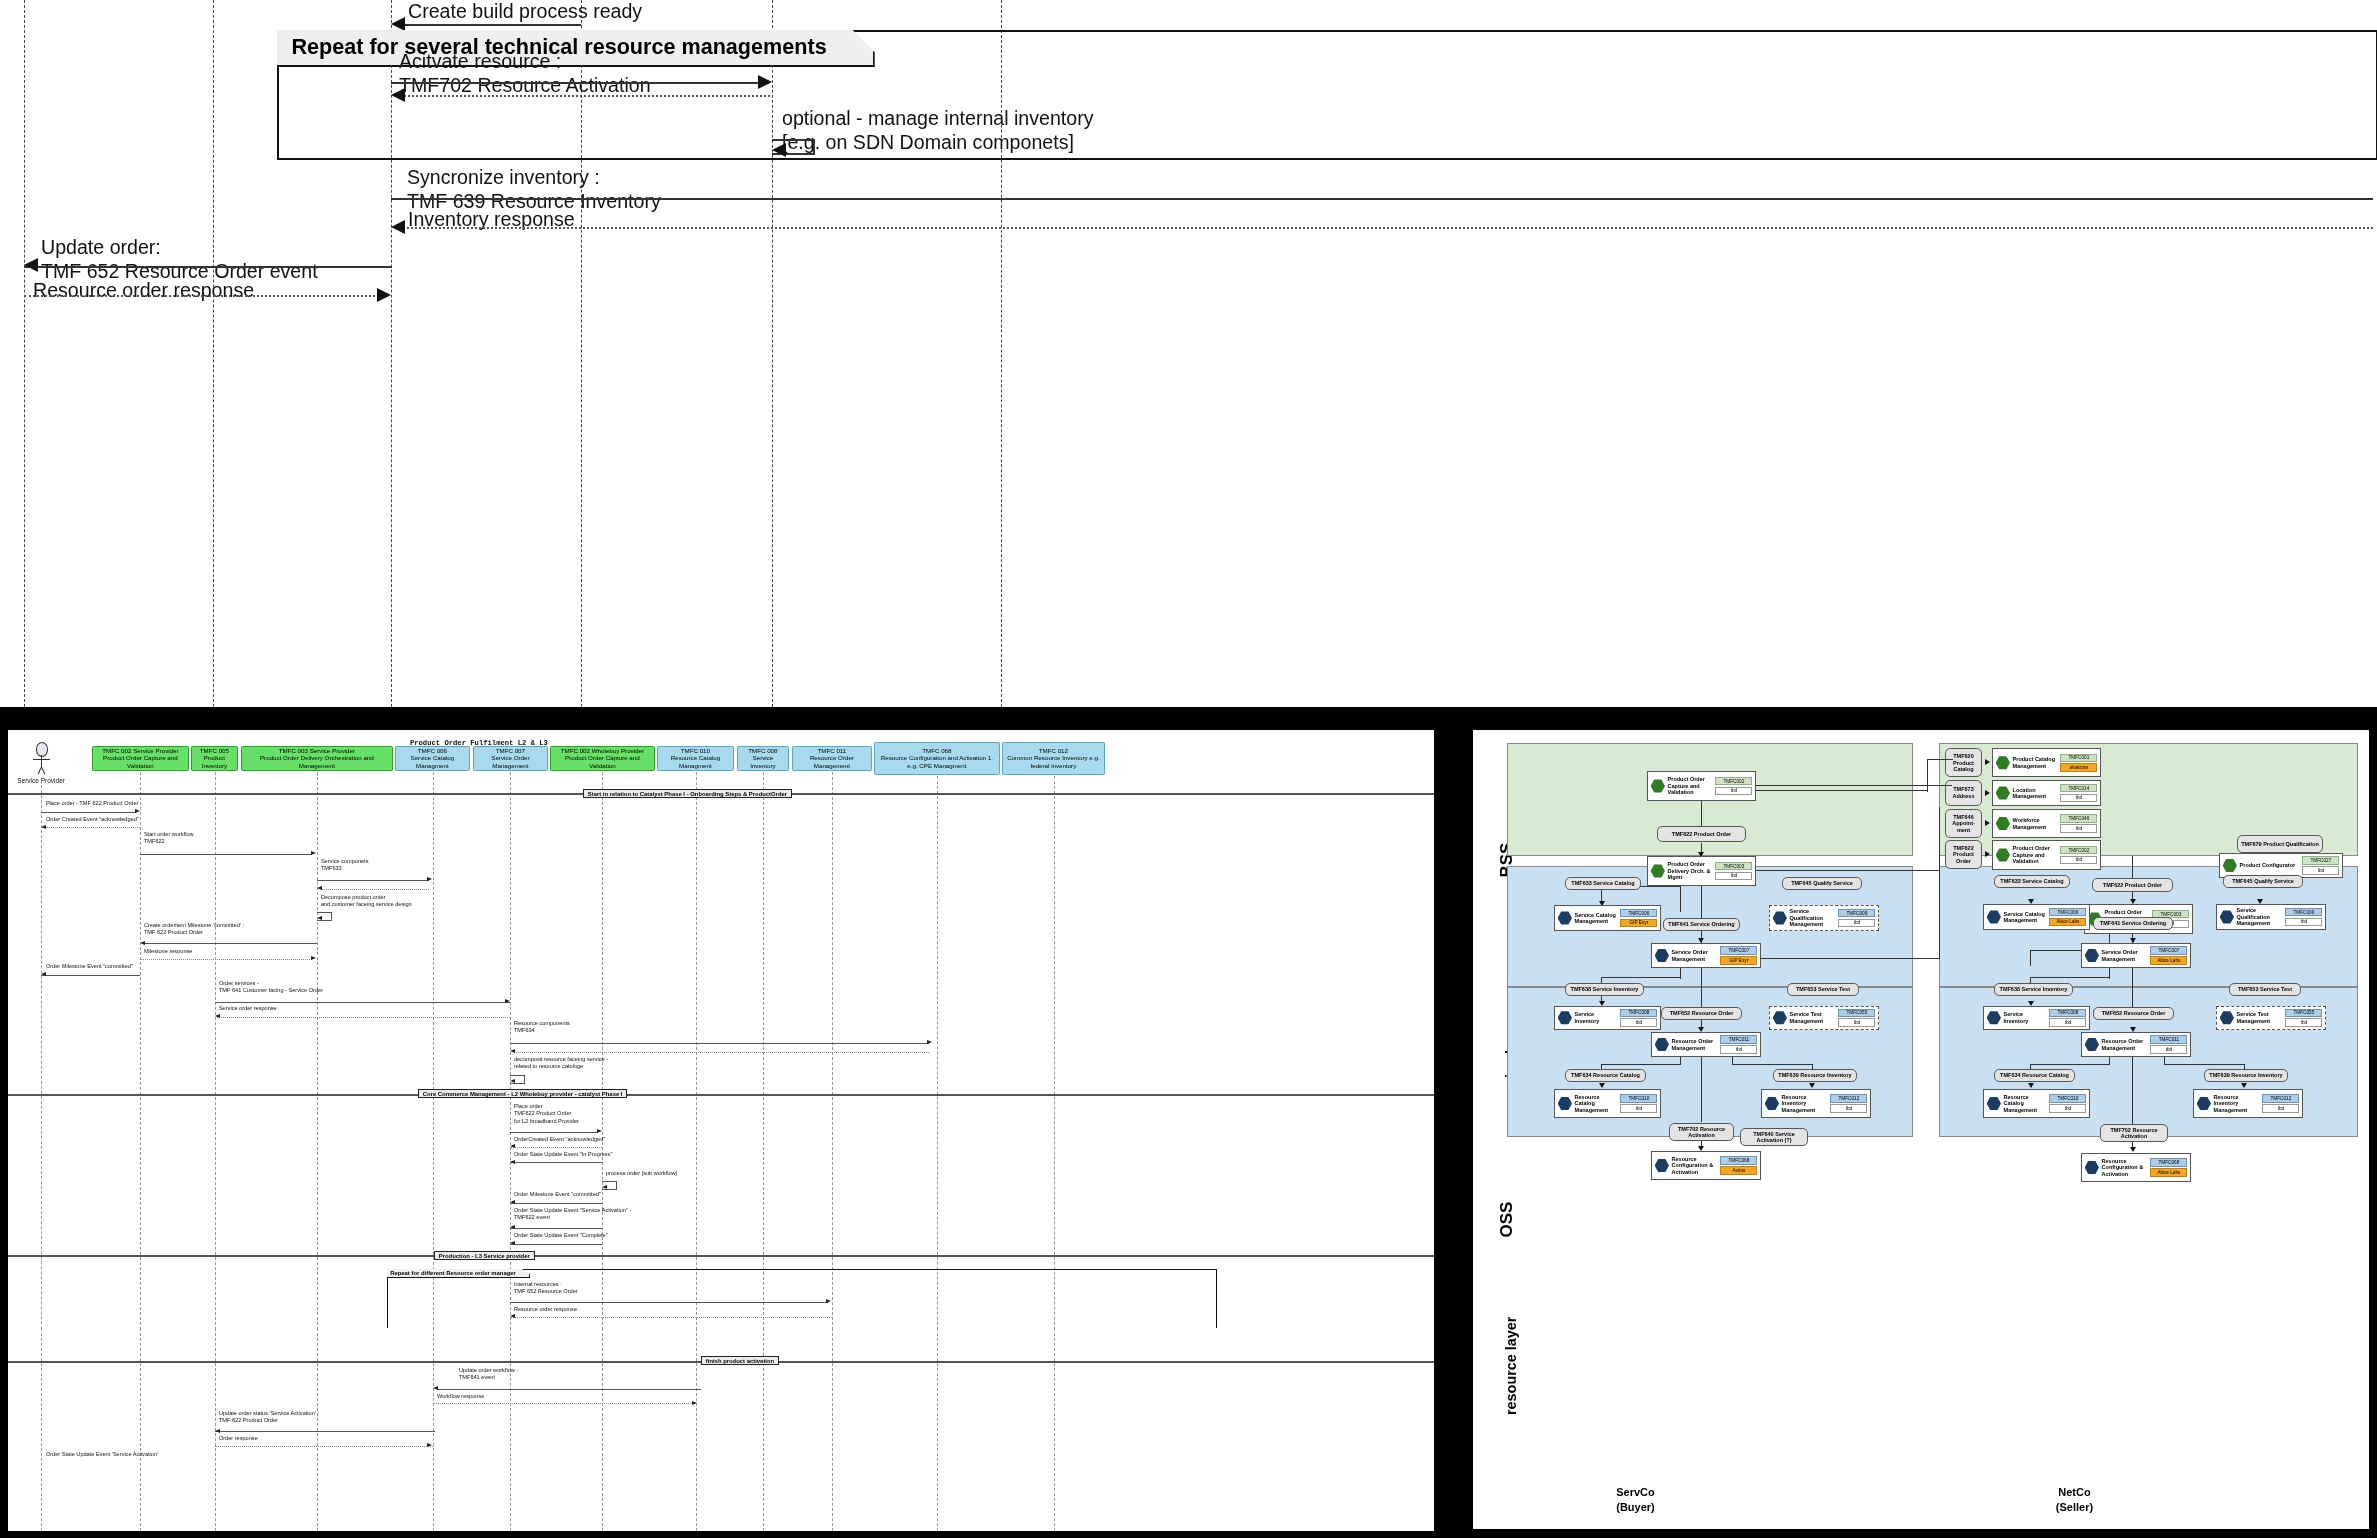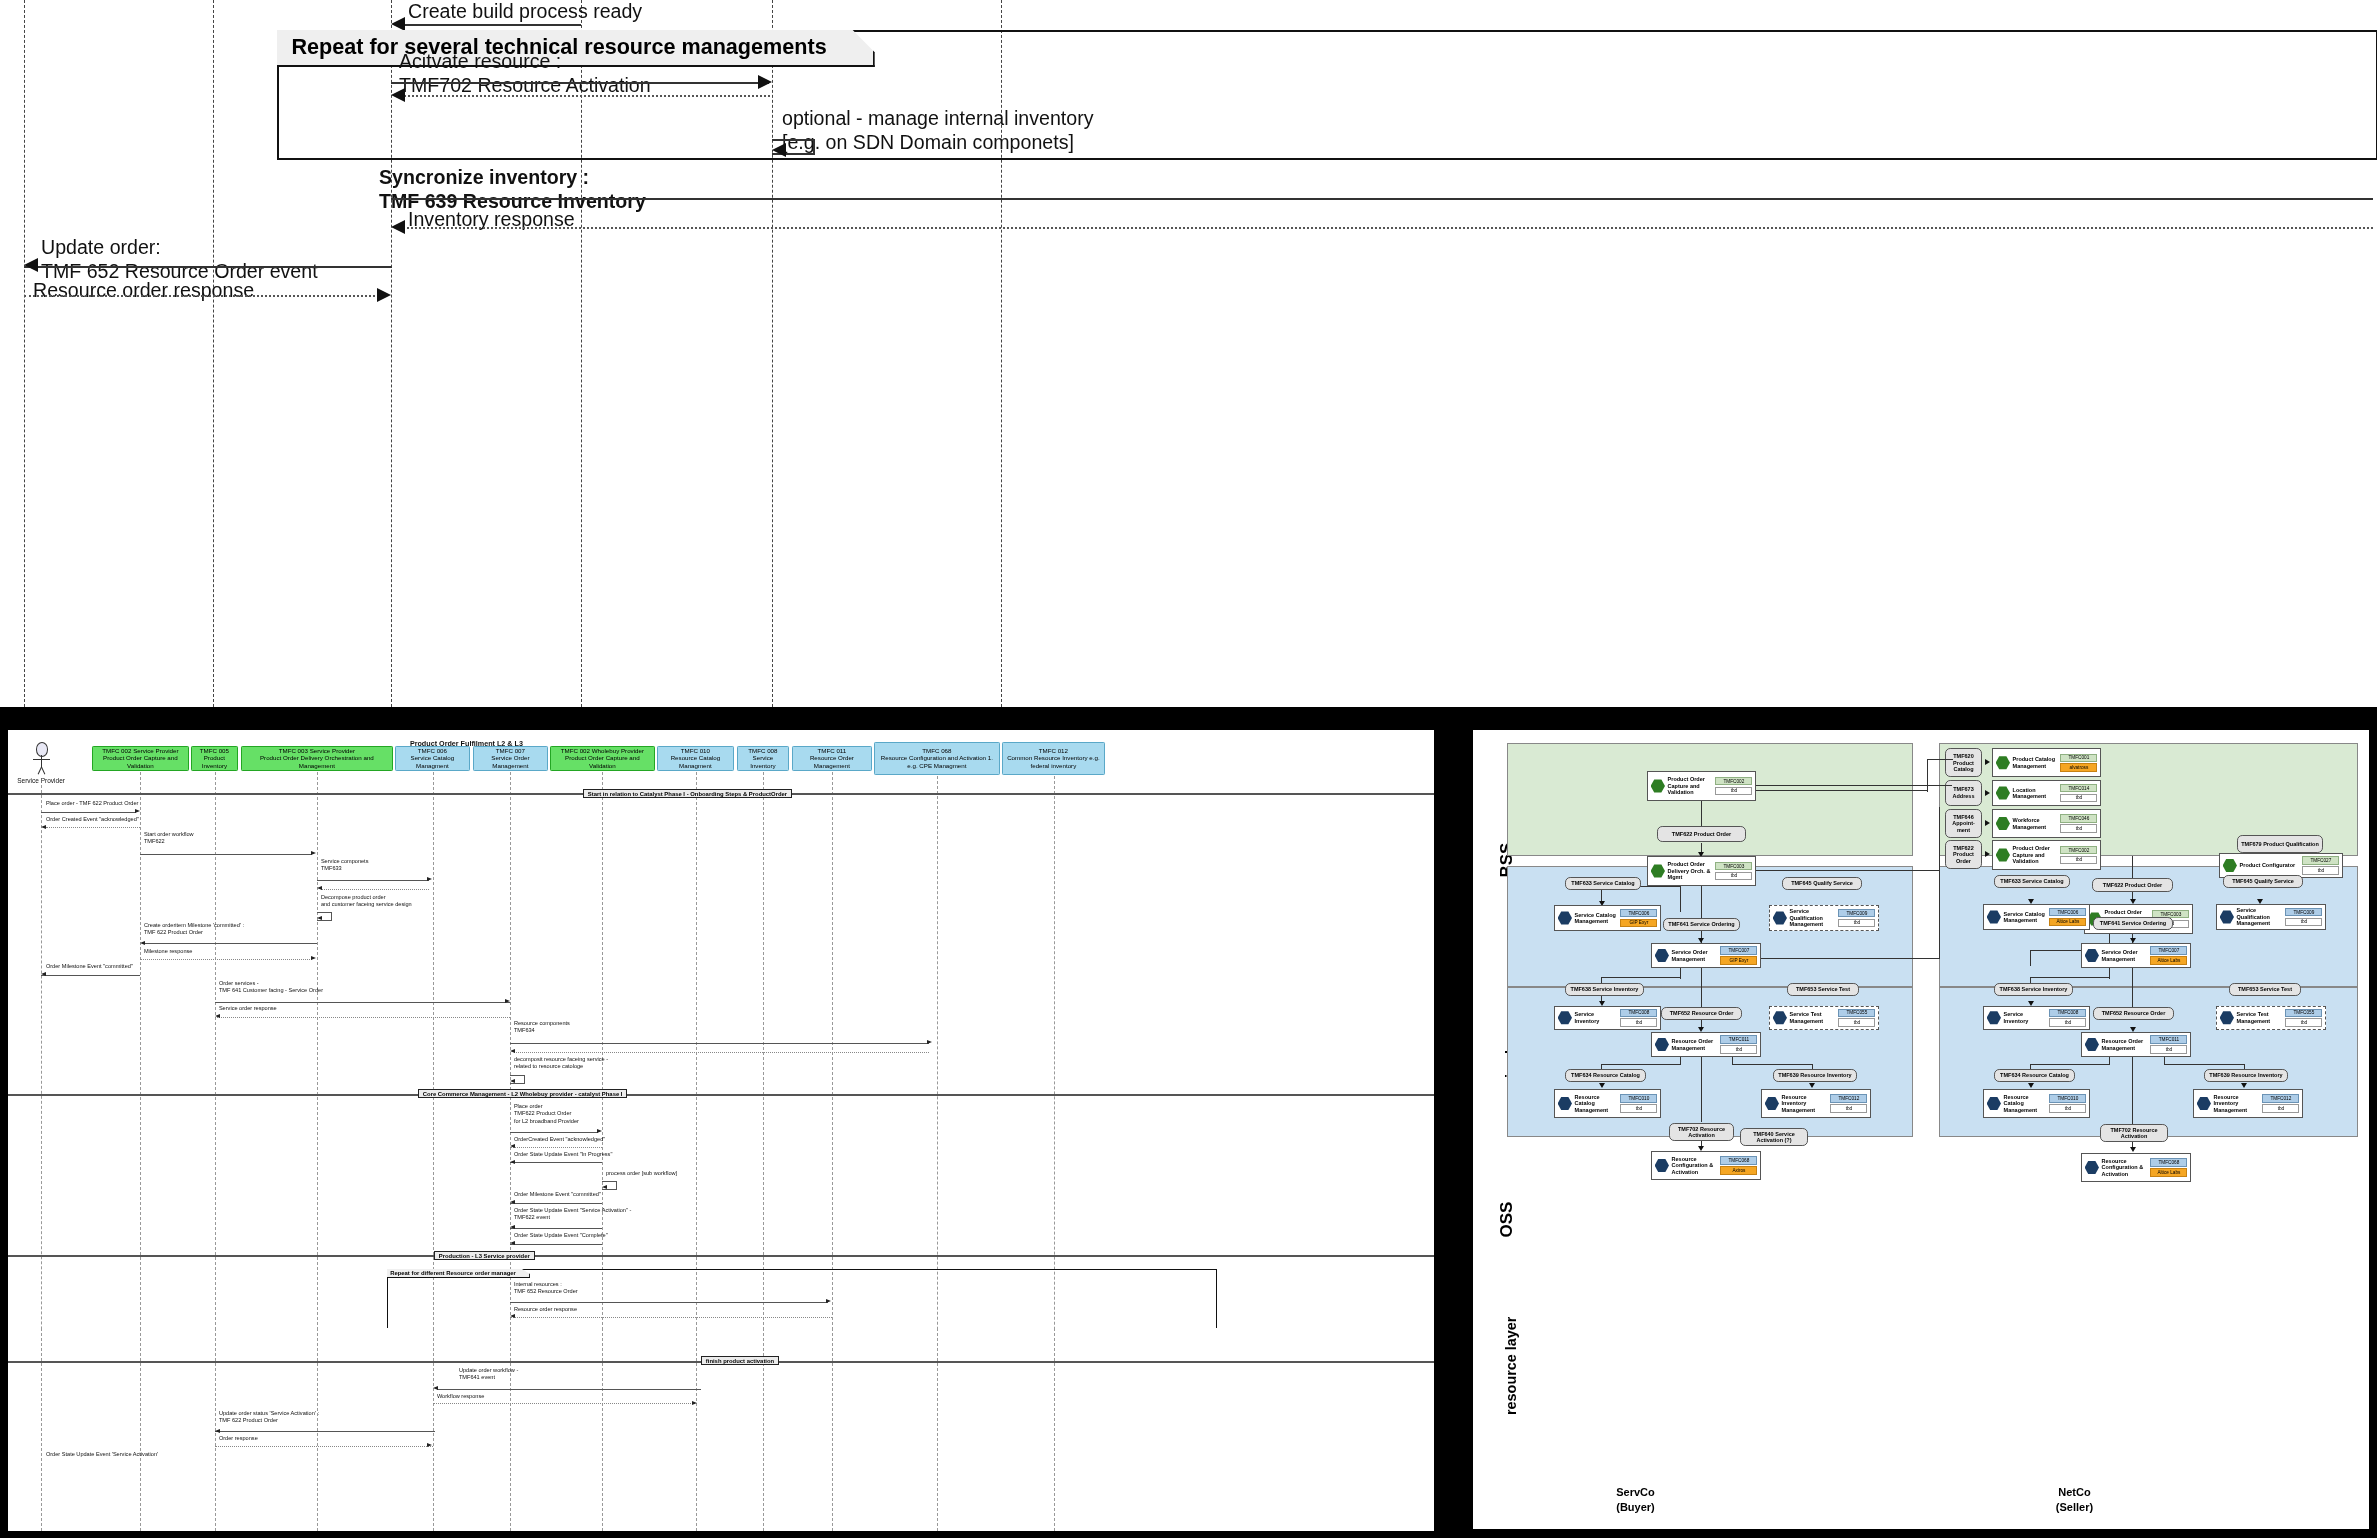--- a/index.html
+++ b/index.html
@@ -94,41 +94,41 @@
     <div class="head-r" style="left:758px;top:75px;"></div>
 
     <div class="arrow-dotted" style="left:400px;top:95px;width:370px;"></div>
     <div class="head-l" style="left:391px;top:88px;"></div>
 
     <div class="msg-label" style="left:782px;top:107px;">optional - manage internal inventory
 [e.g. on SDN Domain componets]</div>
     <div class="selfloop" style="left:772px;top:139px;width:41px;height:11.8px;border-bottom:2px solid #333;border-top:2px solid #333;"></div>
     <div class="head-l" style="left:772px;top:143px;"></div>
 
-    <div class="msg-label" style="left:379px;top:166px;font-weight:bold;">Syncronize inventory :
+    <div class="msg-label" style="left:407px;top:166px;">Syncronize inventory :
 TMF 639 Resource Inventory</div>
     <div class="arrow-solid" style="left:391px;top:198px;width:1982px;"></div>
 
     <div class="msg-label" style="left:408px;top:208px;">Inventory response</div>
     <div class="arrow-dotted" style="left:400px;top:227px;width:1973px;"></div>
     <div class="head-l" style="left:391px;top:220px;"></div>
 
     <div class="msg-label" style="left:41px;top:236px;">Update order:
 TMF 652 Resource Order event</div>
     <div class="arrow-solid" style="left:23.6px;top:266px;width:368px;"></div>
     <div class="head-l" style="left:23.6px;top:258px;"></div>
 
     <div class="msg-label" style="left:33px;top:279px;">Resource order response</div>
     <div class="arrow-dotted" style="left:23.6px;top:295px;width:359px;"></div>
     <div class="head-r" style="left:377px;top:288px;"></div>
   </div>
 
   <div class="bl-panel">
 
-    <div class="bl-title" style="left:402px;top:9.2px;">Product Order Fulfilment L2 &amp; L3</div>
+    <div class="bl-title" style="left:402px;top:9.2px;font-family:Liberation Mono, monospace;">Product Order Fulfilment L2 &amp; L3</div>
 
     <div class="actor-head" style="left:28px;top:11.8px;"></div>
     <div class="actor-body" style="left:33px;top:25px;height:13px;"></div>
     <div class="actor-arms" style="left:25.5px;top:29px;width:16.4px;"></div>
     <div class="actor-leg" style="left:33px;top:37px;height:7.9px;transform:rotate(25deg);"></div>
     <div class="actor-leg" style="left:33px;top:37px;height:7.9px;transform:rotate(-25deg);"></div>
     <div class="actor-label" style="left:7.2px;top:47px;width:52px;">Service Provider</div>
 
     <div class="pbox green" style="left:84px;top:15.7px;width:97px;height:25px;">
       <span>TMFC 002 Service Provider</span>

